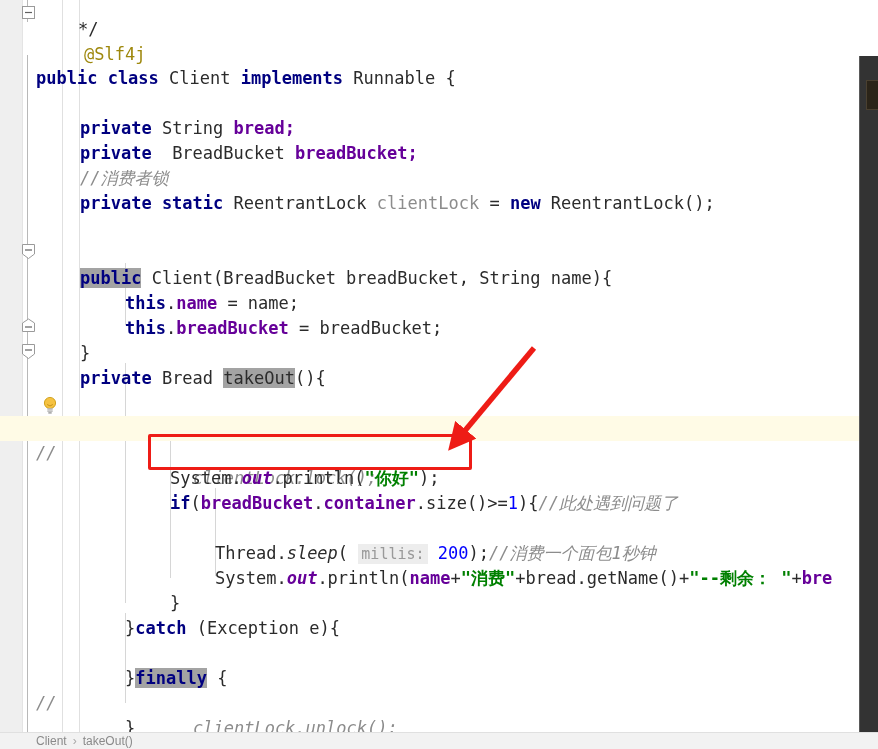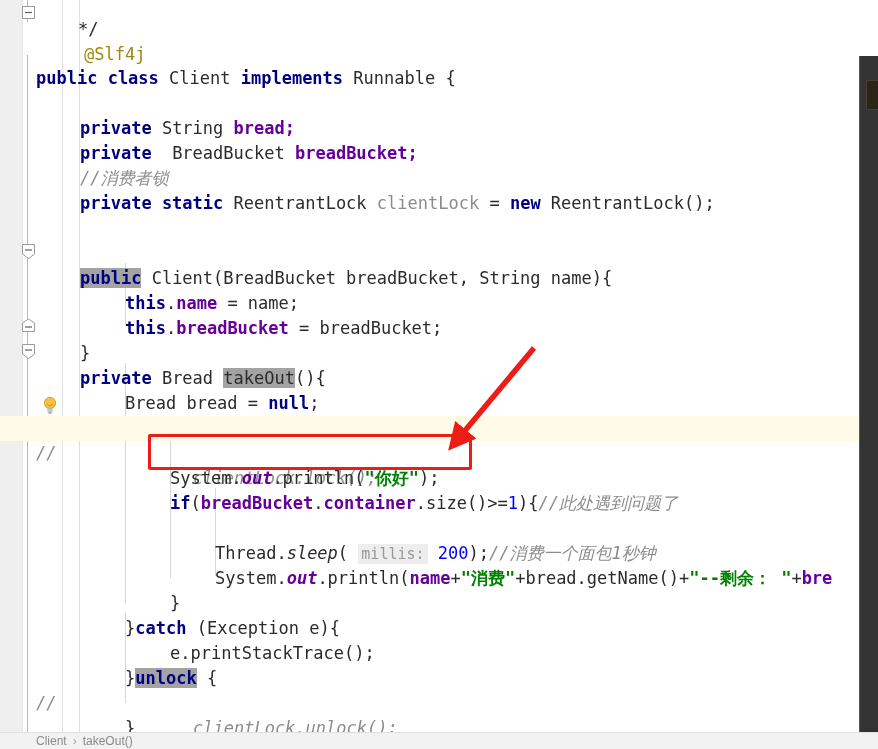--- a/index.html
+++ b/index.html
@@ -269,23 +269,20 @@
     <div class="line" style="top:316px;">
       <span class="txt plain">}</span>
     </div>
 
     
     <div class="line" style="top:341px;">
       <span class="txt"><span class="kw">private </span><span class="plain">Bread </span><span class="plain hl">takeOut</span><span class="plain">(){</span></span>
     </div>
 
     
-    <div class="line" style="top:366px;">
-      <span class="txt" style="left:125px;"><span class="plain">Bread bread = </span><span class="kw">null</span><span class="plain">;</span></span>
-    </div>
 
     
     <div class="line" style="top:391px;">
       <span class="txt" style="left:125px;"><span class="kw">try{</span></span>
     </div>
 
     
     <div class="line caret-line" style="top:416px;">
       <span class="cmt-marker">//</span>
       <span class="txt cmt" style="left:193px;">clientLock.lock();</span>
@@ -317,27 +314,24 @@
     <div class="line" style="top:566px;">
       <span class="txt plain" style="left:170px;">}</span>
     </div>
 
     
     <div class="line" style="top:591px;">
       <span class="txt" style="left:125px;"><span class="plain">}</span><span class="kw">catch</span><span class="plain"> (Exception e){</span></span>
     </div>
 
     
-    <div class="line" style="top:616px;">
-      <span class="txt plain" style="left:170px;">e.printStackTrace();</span>
-    </div>
 
     
     <div class="line" style="top:641px;">
-      <span class="txt" style="left:125px;"><span class="plain">}</span><span class="kw hl">unlock</span><span class="plain"> {</span></span>
+      <span class="txt" style="left:125px;"><span class="plain">}</span><span class="kw hl">finally</span><span class="plain"> {</span></span>
     </div>
 
     
     <div class="line" style="top:666px;">
       <span class="cmt-marker">//</span>
       <span class="txt cmt" style="left:193px;">clientLock.unlock();</span>
     </div>
 
     
     <div class="line" style="top:691px;">

